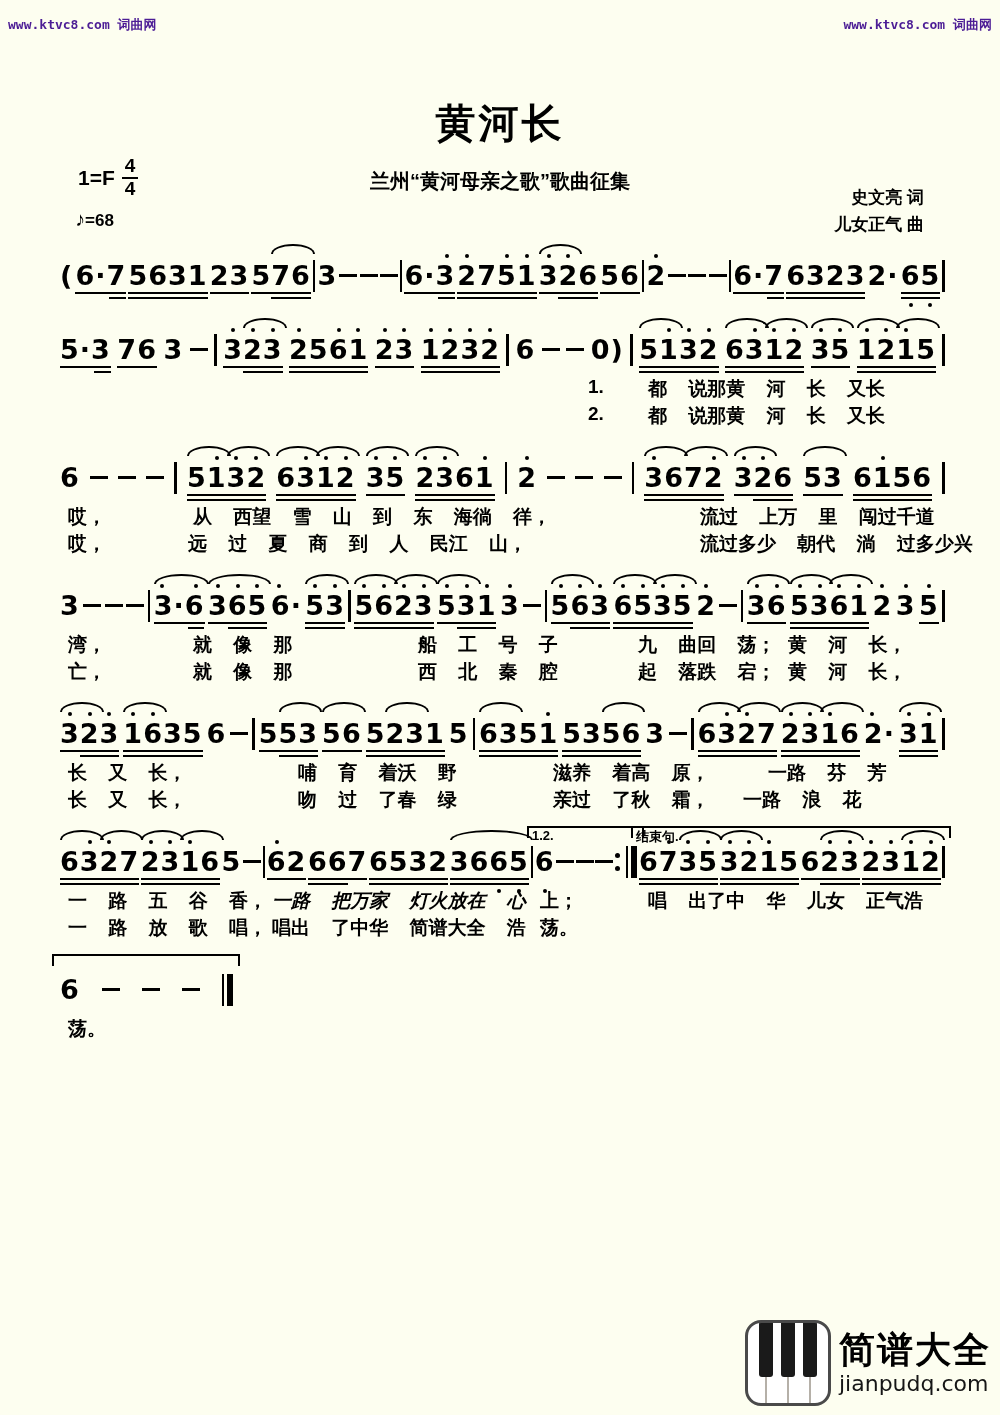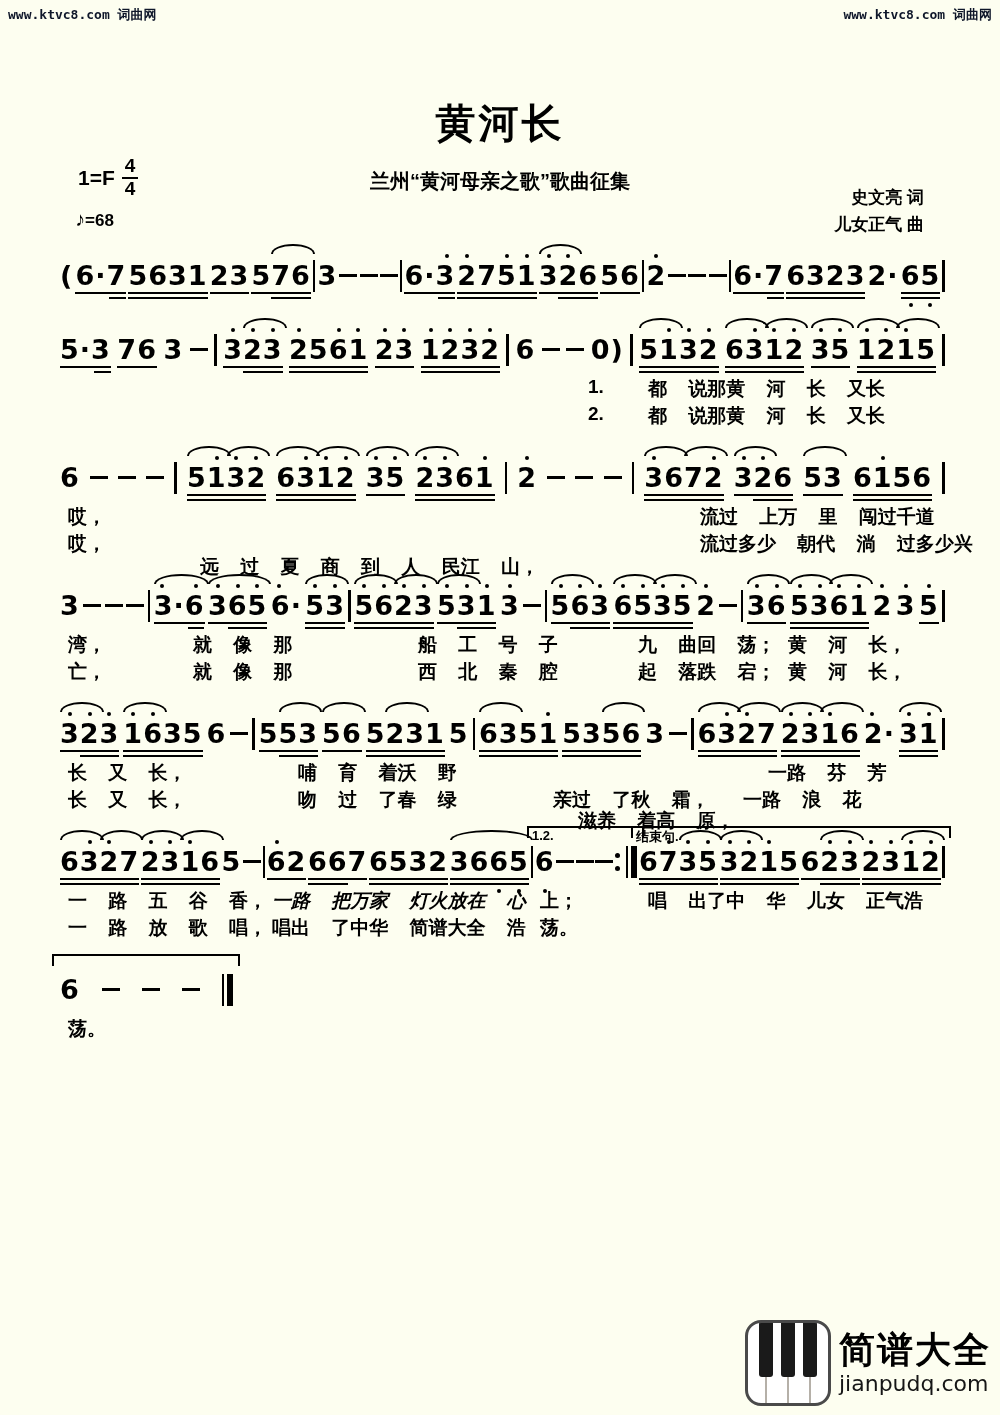--- a/index.html
+++ b/index.html
@@ -1,18 +1,18 @@
 <!DOCTYPE html>
 <html><head>
 <meta charset="utf-8">
 <style>
   html,body{margin:0;padding:0;}
   .page{position:relative;width:1000px;height:1415px;background:#FDFEF0;overflow:hidden;
         font-family:"Liberation Sans","DejaVu Sans",sans-serif;color:#000;}
-  .wm{position:absolute;top:6px;font:13px "DejaVu Sans Mono",monospace;font-weight:bold;color:#0f172a;}
+  .wm{position:absolute;top:16px;font:13px "DejaVu Sans Mono",monospace;font-weight:bold;color:#4c1d95;}
   .wm.left{left:8px;} .wm.right{right:8px;}
   .title{position:absolute;left:0;right:0;top:96px;text-align:center;font-size:40px;font-weight:bold;letter-spacing:3px;}
   .subtitle{position:absolute;left:0;right:0;top:168px;text-align:center;font-size:20px;font-weight:bold;}
   .credits{position:absolute;right:76px;top:184px;text-align:right;font-size:17px;font-weight:bold;line-height:1.6;}
   .keysig{position:absolute;left:78px;top:156px;display:flex;align-items:center;font-size:21px;font-weight:bold;}
   .ts{display:inline-flex;flex-direction:column;align-items:center;margin-left:7px;font-size:19px;line-height:1.1;}
   .tst{border-bottom:2px solid #000;padding:0 3px;}
   .tempo{position:absolute;left:75px;top:208px;font-size:17px;font-weight:bold;}
   .tempo .nq{font-size:20px;}
   
@@ -165,25 +165,26 @@
           <span class="dash"></span>
           <span class="barline"></span>
           <span class="tok"><span class="ch">3</span><span class="ch">6</span><span class="ch">7</span><span class="ch">2</span><i class="beam b1"></i><i class="beam b2"></i><i class="dot-hi" style="left: 12.5%;"></i><i class="dot-hi" style="left: 87.5%;"></i><i class="arc" style="left: 0%; width: 50%;"></i><i class="arc" style="left: 50%; width: 50%;"></i></span>
           <span class="tok"><span class="ch">3</span><span class="ch">2</span><span class="ch">6</span><i class="beam b1"></i><i class="pbeam" style="left: 33.3333%; width: 66.6667%;"></i><i class="dot-hi" style="left: 16.6667%;"></i><i class="dot-hi" style="left: 50%;"></i><i class="arc" style="left: 0%; width: 66.6667%;"></i></span>
           <span class="tok"><span class="ch">5</span><span class="ch">3</span><i class="beam b1"></i><i class="arc" style="left: 0%; width: 100%;"></i></span>
           <span class="tok"><span class="ch">6</span><span class="ch">1</span><span class="ch">5</span><span class="ch">6</span><i class="beam b1"></i><i class="beam b2"></i><i class="dot-hi" style="left: 37.5%;"></i></span>
           <span class="barline"></span>
         </div>
         <div class="lyr">
           <span class="seg" style="left: 8px;">哎，</span>
+          <span class="seg" style="left: 133px;">从 西望 雪 山 到 东 海徜 徉，</span>
           <span class="seg" style="left: 640px;">流过 上万 里 闯过千道</span>
         </div>
         <div class="lyr">
           <span class="seg" style="left: 8px;">哎，</span>
-          <span class="seg" style="left: 140px; margin-top: 23px;">远 过 夏 商 到 人 民江 山，</span>
+          <span class="seg" style="left: 128px;">远 过 夏 商 到 人 民江 山，</span>
           <span class="seg" style="left: 640px;">流过多少 朝代 淌 过多少兴</span>
         </div>
       </div>
       <div class="sys">
         <div class="music">
           <span class="tok"><span class="ch">3</span></span>
           <span class="dash"></span>
           <span class="dash"></span>
           <span class="dash"></span>
           <span class="barline"></span>
@@ -243,21 +244,21 @@
           <span class="barline"></span>
           <span class="tok"><span class="ch">6</span><span class="ch">3</span><span class="ch">2</span><span class="ch">7</span><i class="beam b1"></i><i class="beam b2"></i><i class="dot-hi" style="left: 37.5%;"></i><i class="dot-hi" style="left: 62.5%;"></i><i class="arc" style="left: 0%; width: 50%;"></i><i class="arc" style="left: 50%; width: 50%;"></i></span>
           <span class="tok"><span class="ch">2</span><span class="ch">3</span><span class="ch">1</span><span class="ch">6</span><i class="beam b1"></i><i class="beam b2"></i><i class="dot-hi" style="left: 12.5%;"></i><i class="dot-hi" style="left: 37.5%;"></i><i class="dot-hi" style="left: 62.5%;"></i><i class="arc" style="left: 0%; width: 50%;"></i><i class="arc" style="left: 50%; width: 50%;"></i></span>
           <span class="tok"><span class="ch">2</span><span class="ch">·</span><i class="dot-hi" style="left: 25%;"></i></span>
           <span class="tok"><span class="ch">3</span><span class="ch">1</span><i class="beam b1"></i><i class="beam b2"></i><i class="dot-hi" style="left: 25%;"></i><i class="dot-hi" style="left: 75%;"></i><i class="arc" style="left: 0%; width: 100%;"></i></span>
           <span class="barline"></span>
         </div>
         <div class="lyr">
           <span class="seg" style="left: 8px;">长 又 长，</span>
           <span class="seg" style="left: 238px;">哺 育 着沃 野</span>
-          <span class="seg" style="left: 518px; margin-top: 48px;">滋养 着高 原，</span>
+          <span class="seg" style="left: 493px;">滋养 着高 原，</span>
           <span class="seg" style="left: 708px;">一路 芬 芳</span>
         </div>
         <div class="lyr">
           <span class="seg" style="left: 8px;">长 又 长，</span>
           <span class="seg" style="left: 238px;">吻 过 了春 绿</span>
           <span class="seg" style="left: 493px;">亲过 了秋 霜，</span>
           <span class="seg" style="left: 683px;">一路 浪 花</span>
         </div>
       </div>
       <div class="sys">

